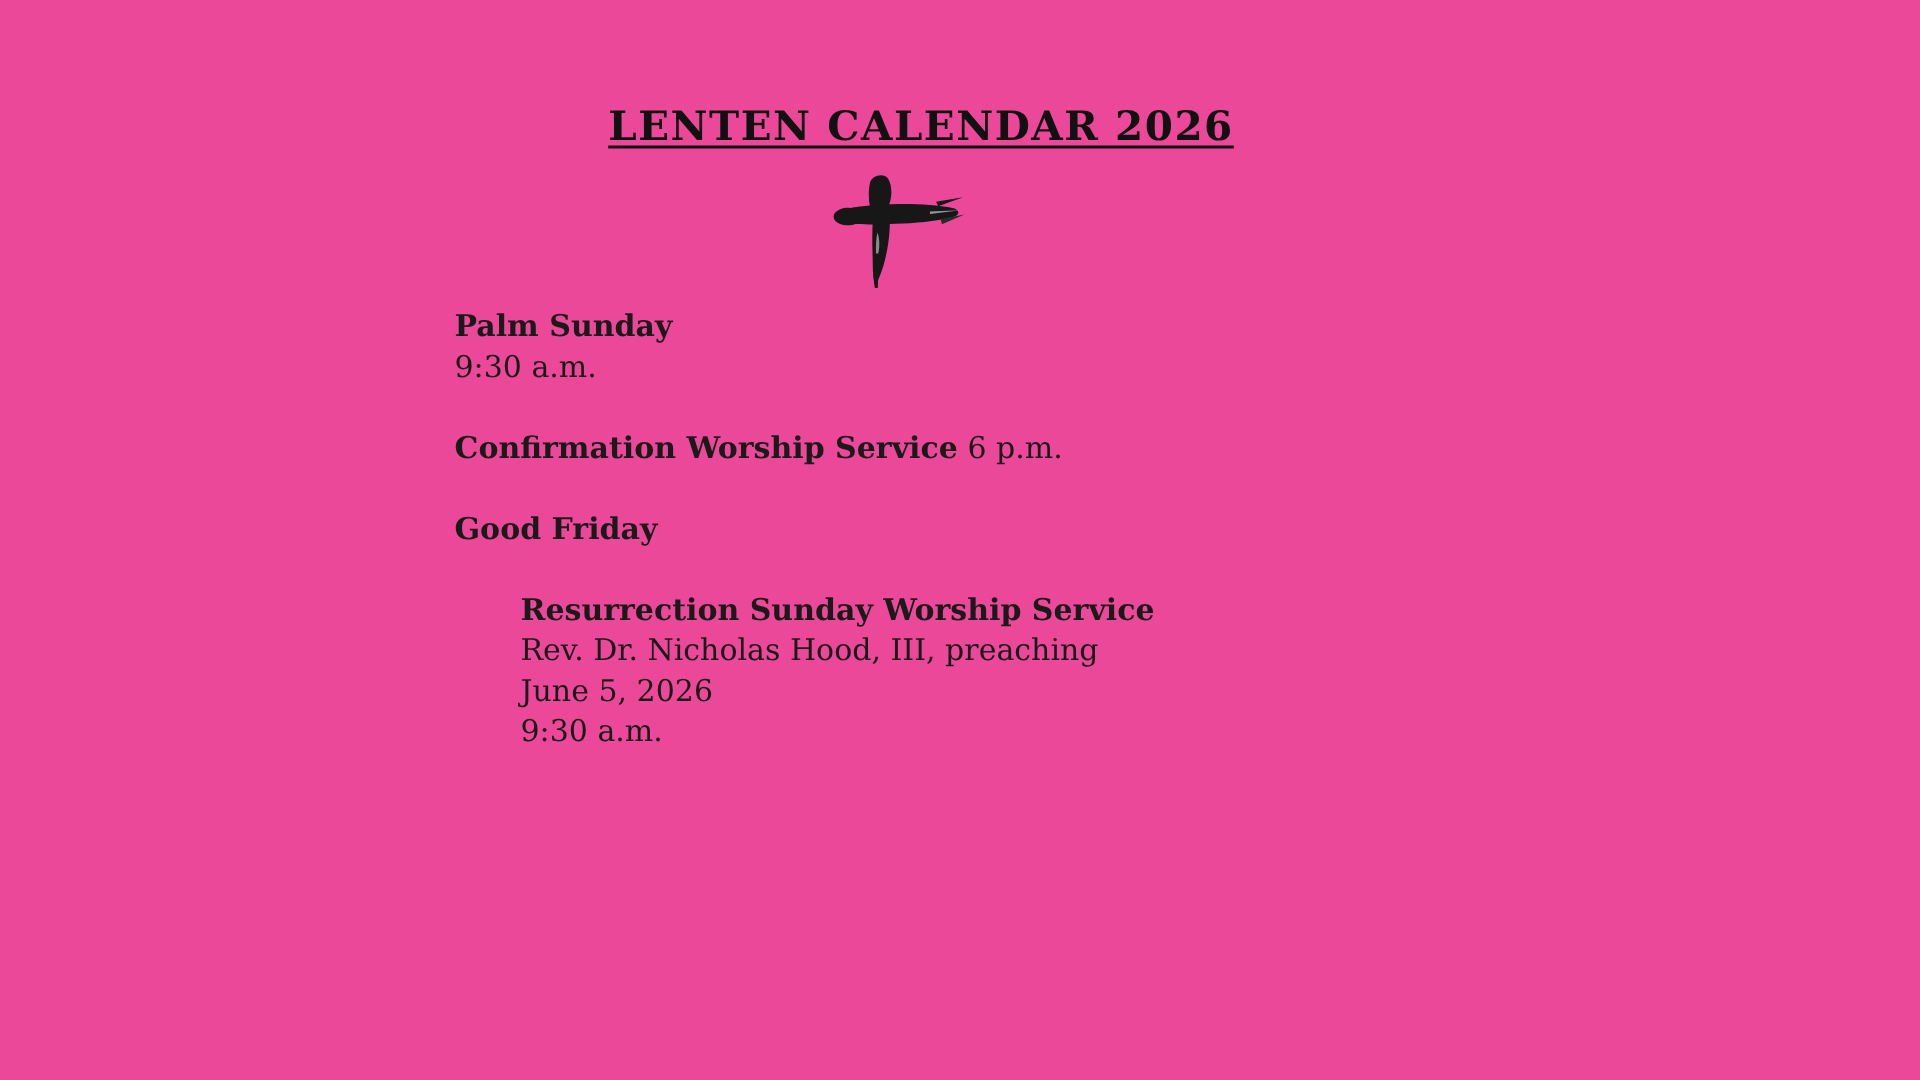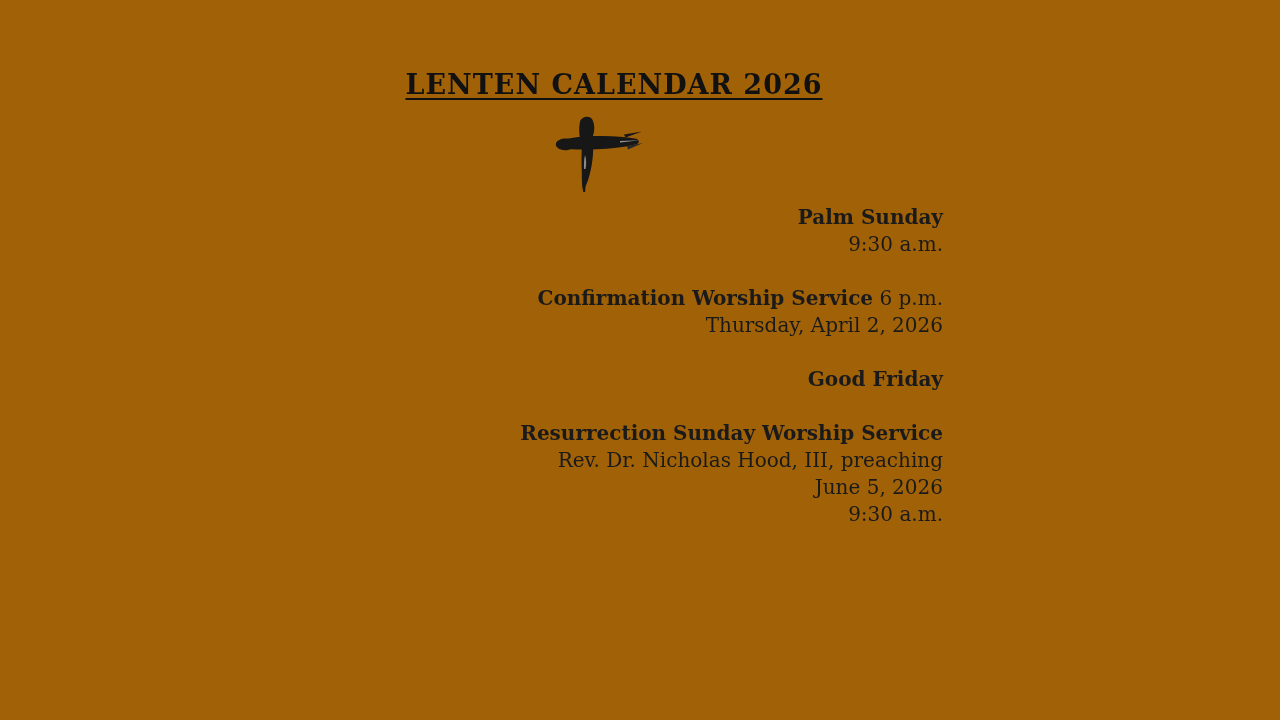--- a/index.html
+++ b/index.html
@@ -7,21 +7,21 @@
   body {
     background: #ffffff;
     font-family: "DejaVu Serif", "Liberation Serif", serif;
     color: #1a1a1a;
     overflow: hidden;
   }
   .page {
     position: relative;
     width: 1280px;
     height: 720px;
-    background: #a16207;
+    background: #ec4899;
   }
   .doc-title {
     position: absolute;
     left: 303px;
     top: 69px;
     width: 622px;
     text-align: center;
     font-size: 27px;
     font-weight: bold;
     letter-spacing: 1px;
@@ -41,21 +41,21 @@
   .events {
     position: absolute;
     left: 303px;
     top: 204px;
     width: 640px;
     font-size: 20px;
     line-height: 27px;
   }
   .event { margin-bottom: 27px; }
   .event:last-child { margin-bottom: 0; margin-left: 44px; }
-  .line { white-space: pre-wrap; text-align: right; }
+  .line { white-space: pre-wrap; }
   .b { font-weight: bold; }
 </style>
 </head>
 <body>
 
 <div class="page">
 
   <h1 class="doc-title">LENTEN CALENDAR 2026</h1>
 
   <div class="cross-wrap">
@@ -79,21 +79,20 @@
 
   <div class="events">
 
     <section class="event">
       <p class="line"><span class="b">Palm Sunday</span><span></span></p>
       <p class="line"><span class="b"></span><span>9:30 a.m.</span></p>
     </section>
 
     <section class="event">
       <p class="line"><span class="b">Confirmation Worship Service</span><span> 6 p.m.</span></p>
-      <p class="line"><span class="b"></span><span>Thursday, April 2, 2026</span></p>
     </section>
 
     <section class="event">
       <p class="line"><span class="b">Good Friday</span><span></span></p>
     </section>
 
     <section class="event">
       <p class="line"><span class="b">Resurrection Sunday Worship Service</span><span></span></p>
       <p class="line"><span class="b"></span><span>Rev. Dr. Nicholas Hood, III, preaching</span></p>
       <p class="line"><span class="b"></span><span>June 5, 2026</span></p>

